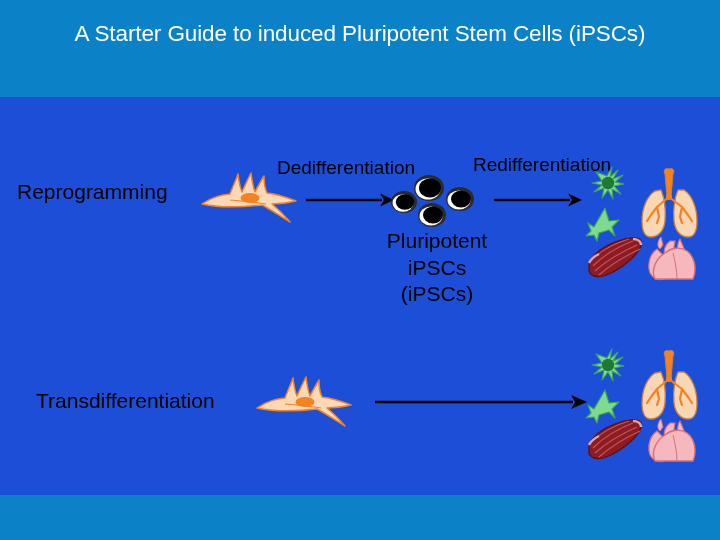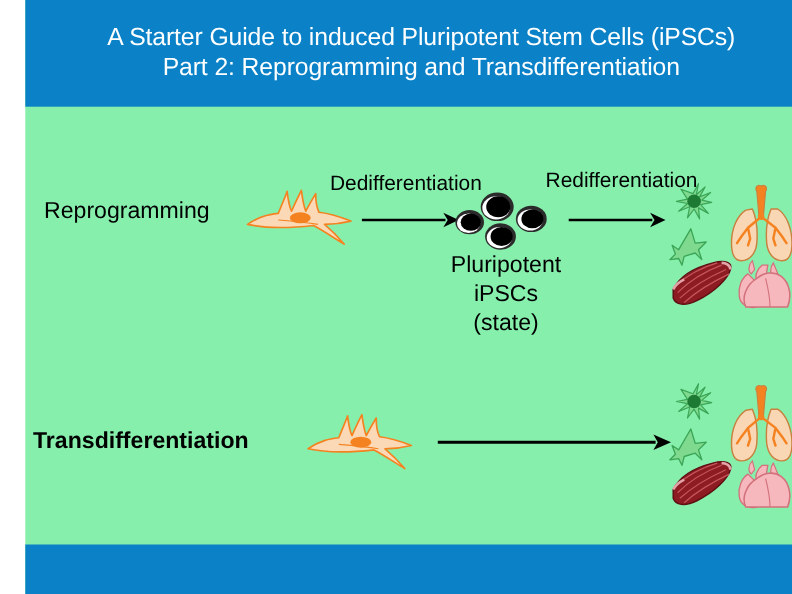--- a/index.html
+++ b/index.html
@@ -10,22 +10,21 @@
   body {
     width: 720px;
     height: 540px;
     position: relative;
     overflow: hidden;
     font-family: "Liberation Sans", sans-serif;
   }
   #slide {
     position: absolute;
     inset: 0;
-    background: #86efac;
-    margin-left: 23px;
+    background: #1d4ed8;
   }
 
   
   #header-bar {
     position: absolute;
     left: 0; top: 0;
     width: 720px;
     height: 97px;
     background: #0b82c8;
     box-sizing: border-box;
@@ -54,21 +53,21 @@
   }
 
   
   .row-label {
     position: absolute;
     font-size: 21px;
     color: #000000;
     white-space: nowrap;
   }
   #label-reprogramming { left: 17px; top: 180px; }
-  #label-transdifferentiation { left: 7px; top: 389px; font-weight: bold; }
+  #label-transdifferentiation { left: 36px; top: 389px; }
 
   
   .arrow-caption {
     position: absolute;
     font-size: 19px;
     color: #000000;
     white-space: nowrap;
   }
   #caption-dedifferentiation { left: 277px; top: 157px; }
   #caption-redifferentiation { left: 473px; top: 154px; }
@@ -100,21 +99,20 @@
   svg { display: block; overflow: visible; }
 </style>
 </head>
 <body>
 
 <div id="slide">
 
   <div id="header-bar">
     <div id="title-block">
       <span class="title-line">A Starter Guide to induced Pluripotent Stem Cells (iPSCs)</span>
-      <span class="title-line">Part 2: Reprogramming and Transdifferentiation</span>
     </div>
   </div>
 
   <div class="row-label" id="label-reprogramming">Reprogramming</div>
 
   <div class="graphic" id="cell-reprogramming">
     <svg width="104" height="62" viewBox="0 0 104 62">
       <path d="M2 36 C14 28 22 27 30 26 C33 18 36 12 38 6 C39 14 40 20 42 24
                C45 17 48 11 51 5 C52 13 53 19 55 24 C58 18 61 13 64 8
                C64 15 65 21 67 25 C76 26 86 29 96 33 C88 35 80 36 72 36
@@ -153,21 +151,21 @@
         <ellipse cx="42" cy="41" rx="14" ry="12" fill="#2b2b2b"></ellipse>
         <ellipse cx="41" cy="42" rx="11.5" ry="9.6" fill="#ffffff"></ellipse>
         <ellipse cx="43" cy="41" rx="10" ry="8.6" fill="#000000"></ellipse>
       </g>
     </svg>
   </div>
 
   <div id="caption-pluripotent">
     <span>Pluripotent</span>
     <span>iPSCs</span>
-    <span>(state)</span>
+    <span>(iPSCs)</span>
   </div>
 
   <div class="arrow-caption" id="caption-redifferentiation">Redifferentiation</div>
   <div class="graphic" id="arrow-rediff">
     <svg width="88" height="22" viewBox="0 0 88 22">
       <line x1="0" y1="11" x2="76" y2="11" stroke="#000000" stroke-width="2.4"></line>
       <path d="M74 4.5 L88 11 L74 17.5 L78 11 Z" fill="#000000"></path>
     </svg>
   </div>
 

